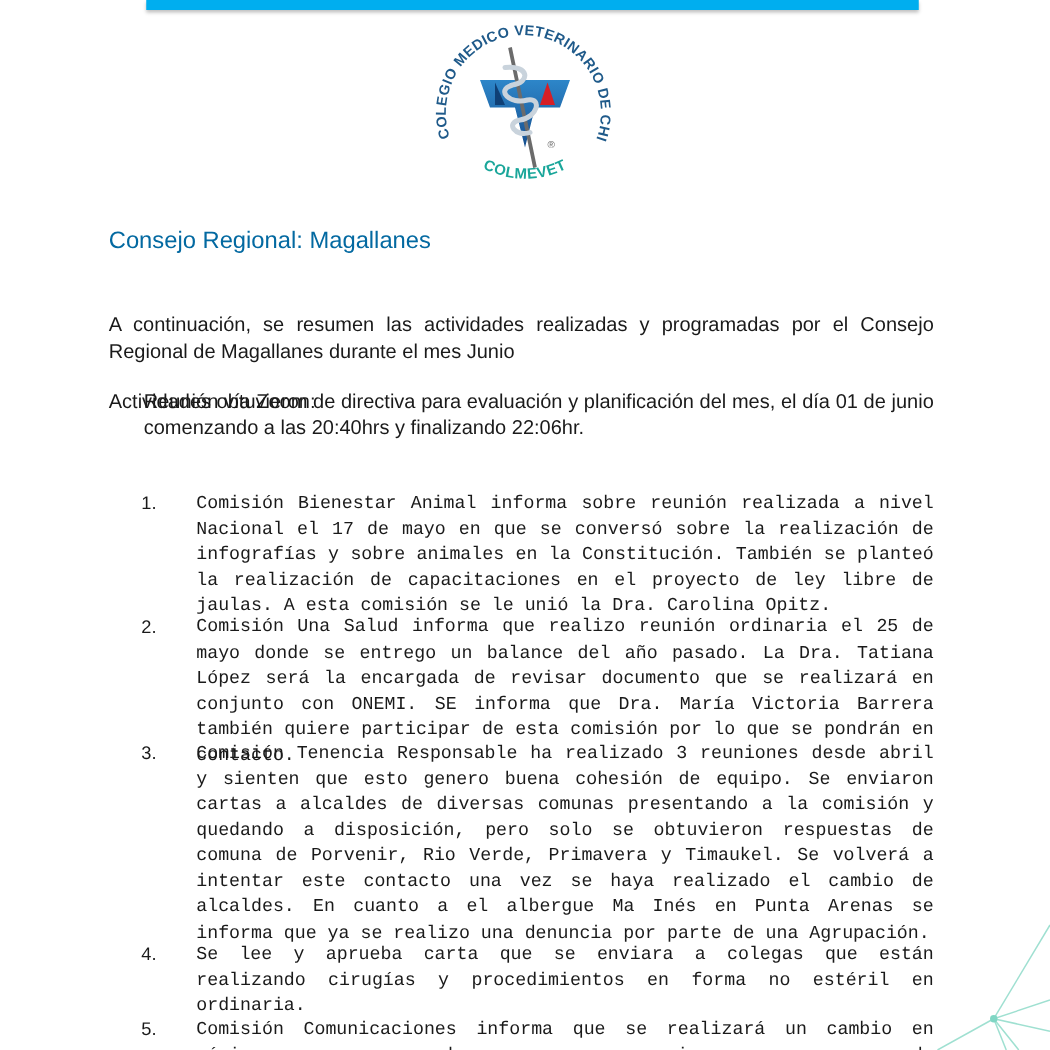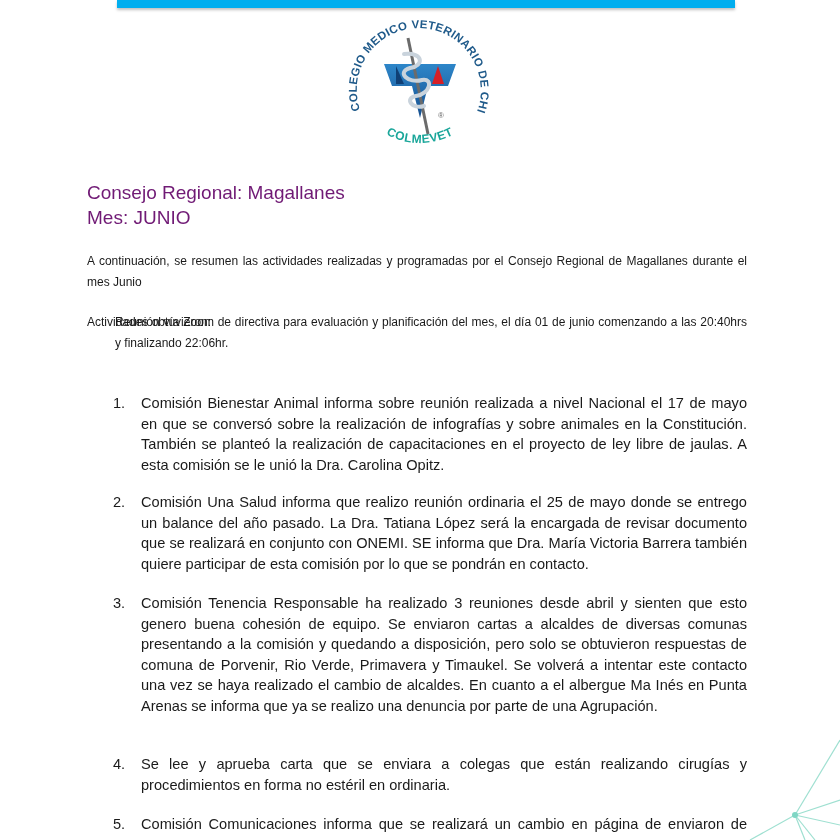--- a/index.html
+++ b/index.html
@@ -21,32 +21,32 @@
     .net-deco {
       position:absolute; left:700px; top:700px; width:140px; height:140px;
     }
     .net-deco svg { width:100%; height:100%; display:block; }
     .heading {
       position:absolute; left:87px; top:180px;
       color:#1f3c6e; font-size:19px; line-height:25px;
     }
     .heading div { white-space:nowrap; }
     .para {
-      position:absolute; font-size:12px; line-height:20.5px;
+      position:absolute; font-size:16px; line-height:20.5px;
       text-align:justify; text-align-last:left;
     }
     .intro { left:87px; top:251px; width:660px; }
     .act-label { left:87px; top:312px; width:400px; }
     .meeting { left:115px; top:312px; width:632px; }
     .item {
       position:absolute; left:113px; width:634px;
       font-size:14.6px; line-height:20.5px;
     }
     .item .num { position:absolute; left:0; top:0; width:22px; }
-    .item .txt { margin-left:28px; text-align:justify; text-align-last:left; }
+    .item .txt { margin-left:44px; text-align:justify; text-align-last:left;font-family:Liberation Mono, monospace; }
     .i1 { top:393px; }
     .i2 { top:492px; }
     .i3 { top:593px; }
     .i4 { top:754px; }
     .i5 { top:814px; }
   </style>
 </head>
 <body>
 
 <div class="top-bar" style="background: rgb(0, 174, 239);"></div>
@@ -87,23 +87,22 @@
       <line x1="95" y1="115" x2="140" y2="100"></line>
       <line x1="95" y1="115" x2="140" y2="125"></line>
       <line x1="95" y1="115" x2="50" y2="140"></line>
       <line x1="95" y1="115" x2="105" y2="140"></line>
       <line x1="95" y1="115" x2="115" y2="140"></line>
     </g>
     <circle cx="95" cy="115" r="3" fill="#7fd6c4"></circle>
   </svg>
 </div>
 
-<div class="heading" style="color: #701a75;">
+<div class="heading" style="color: #0369a1;">
   <div>Consejo Regional: Magallanes</div>
-  <div>Mes: JUNIO</div>
 </div>
 
 <div class="para intro">A continuación, se resumen las actividades realizadas y programadas por el Consejo Regional de Magallanes durante el mes Junio</div>
 <div class="para act-label">Actividades obtuvieron:</div>
 <div class="para meeting">Reunión vía Zoom de directiva para evaluación y planificación del mes, el día 01 de junio comenzando a las 20:40hrs y finalizando 22:06hr.</div>
 
 <div class="item i1">
   <span class="num">1.</span>
   <div class="txt">Comisión Bienestar Animal informa sobre reunión realizada a nivel Nacional el 17 de mayo en que se conversó sobre la realización de infografías y sobre animales en la Constitución. También se planteó la realización de capacitaciones en el proyecto de ley libre de jaulas. A esta comisión se le unió la Dra. Carolina Opitz.</div>
 </div>

